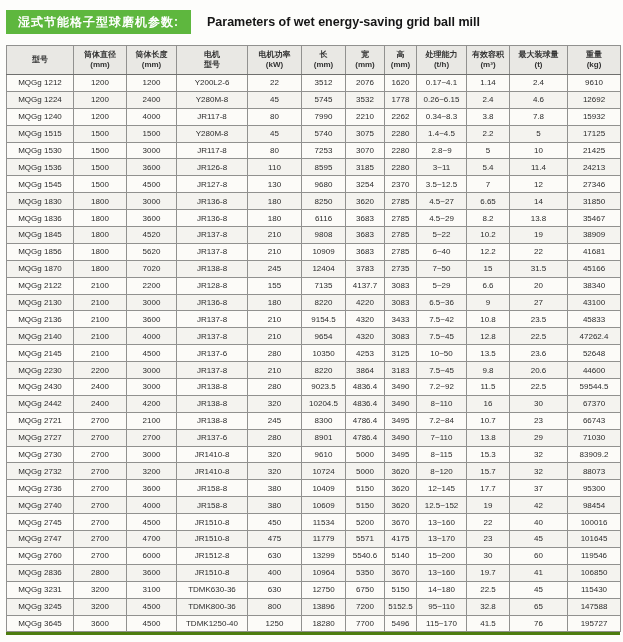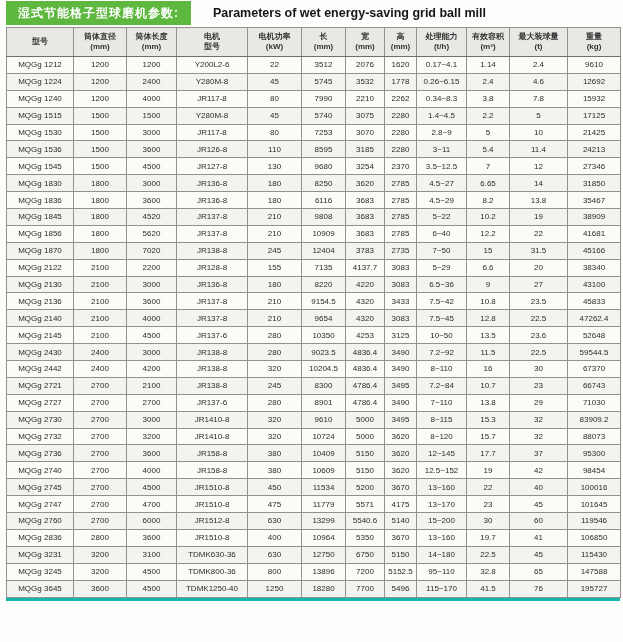--- a/index.html
+++ b/index.html
@@ -6,46 +6,46 @@
   body{
     width:623px;height:642px;
     background:#fdfdfb;
     font-family:"Liberation Sans","DejaVu Sans",sans-serif;
     color:#2a2a2a;
     position:relative;
     overflow:hidden;
   }
   .title-bar{
     position:relative;
-    height:26px;
+    height:44px;
     display:flex;
     align-items:center;
   }
   .title-zh{
     display:inline-flex;
     align-items:center;
     margin-left:6px;
     height:24px;
     padding:0 12px;
     background:#5eb73e;
     color:#ffffff;
     font-weight:bold;
     font-size:12px;
     letter-spacing:1px;
     box-sizing:border-box;
   }
   .title-en{
-    margin-left:22px;
+    margin-left:16px;
     font-weight:bold;
     font-size:12.5px;
     color:#161616;
   }
   .spec-table-wrap{
     margin:1px 3px 0 6px;
-    border-bottom:3px solid #14b8a6;
+    border-bottom:3px solid #4d7c0f;
   }
   table.spec{
     width:614px;
     border-collapse:collapse;
     table-layout:fixed;
     background:#fbfaf7;
   }
   table.spec th, table.spec td{
     border:1px solid #91918f;
     text-align:center;
@@ -382,20 +382,34 @@
           <td>280</td>
           <td>10350</td>
           <td>4253</td>
           <td>3125</td>
           <td>10~50</td>
           <td>13.5</td>
           <td>23.6</td>
           <td>52648</td>
         </tr>
         <tr>
+          <td>MQGg 2230</td>
+          <td>2200</td>
+          <td>3000</td>
+          <td>JR137-8</td>
+          <td>210</td>
+          <td>8220</td>
+          <td>3864</td>
+          <td>3183</td>
+          <td>7.5~45</td>
+          <td>9.8</td>
+          <td>20.6</td>
+          <td>44600</td>
+        </tr>
+        <tr>
           <td>MQGg 2430</td>
           <td>2400</td>
           <td>3000</td>
           <td>JR138-8</td>
           <td>280</td>
           <td>9023.5</td>
           <td>4836.4</td>
           <td>3490</td>
           <td>7.2~92</td>
           <td>11.5</td>

